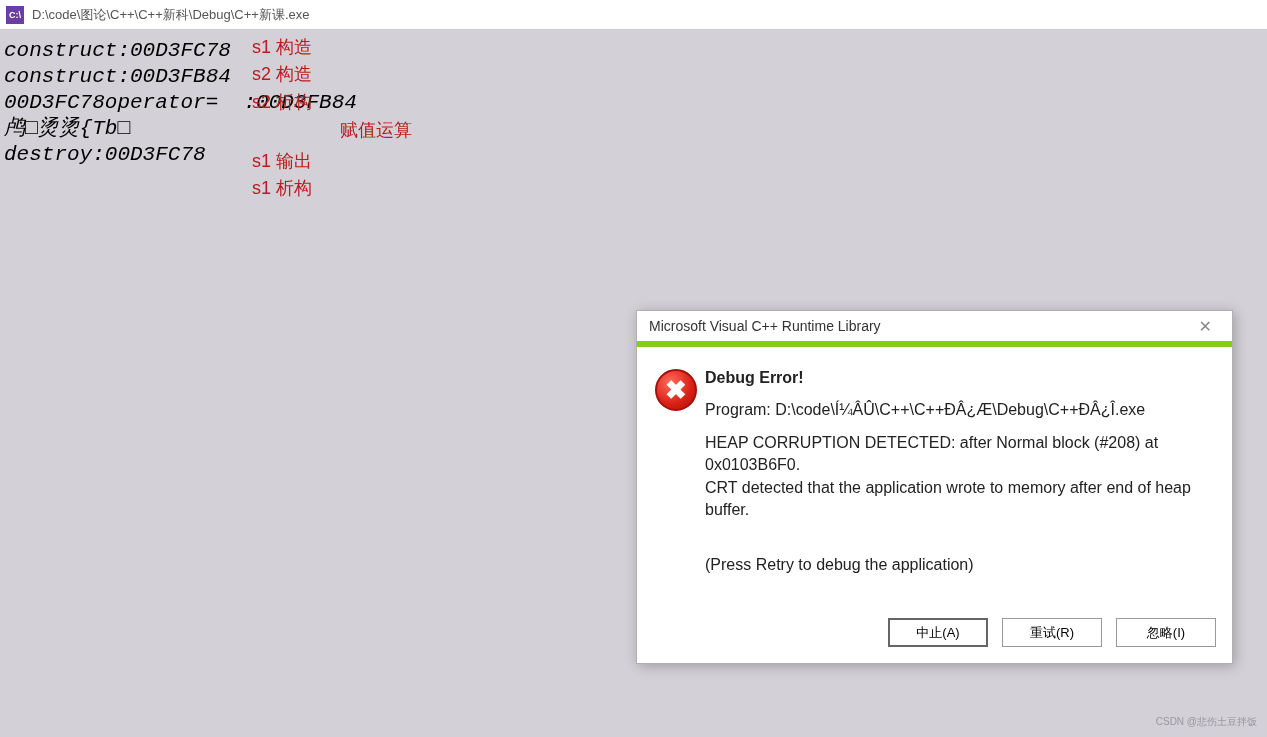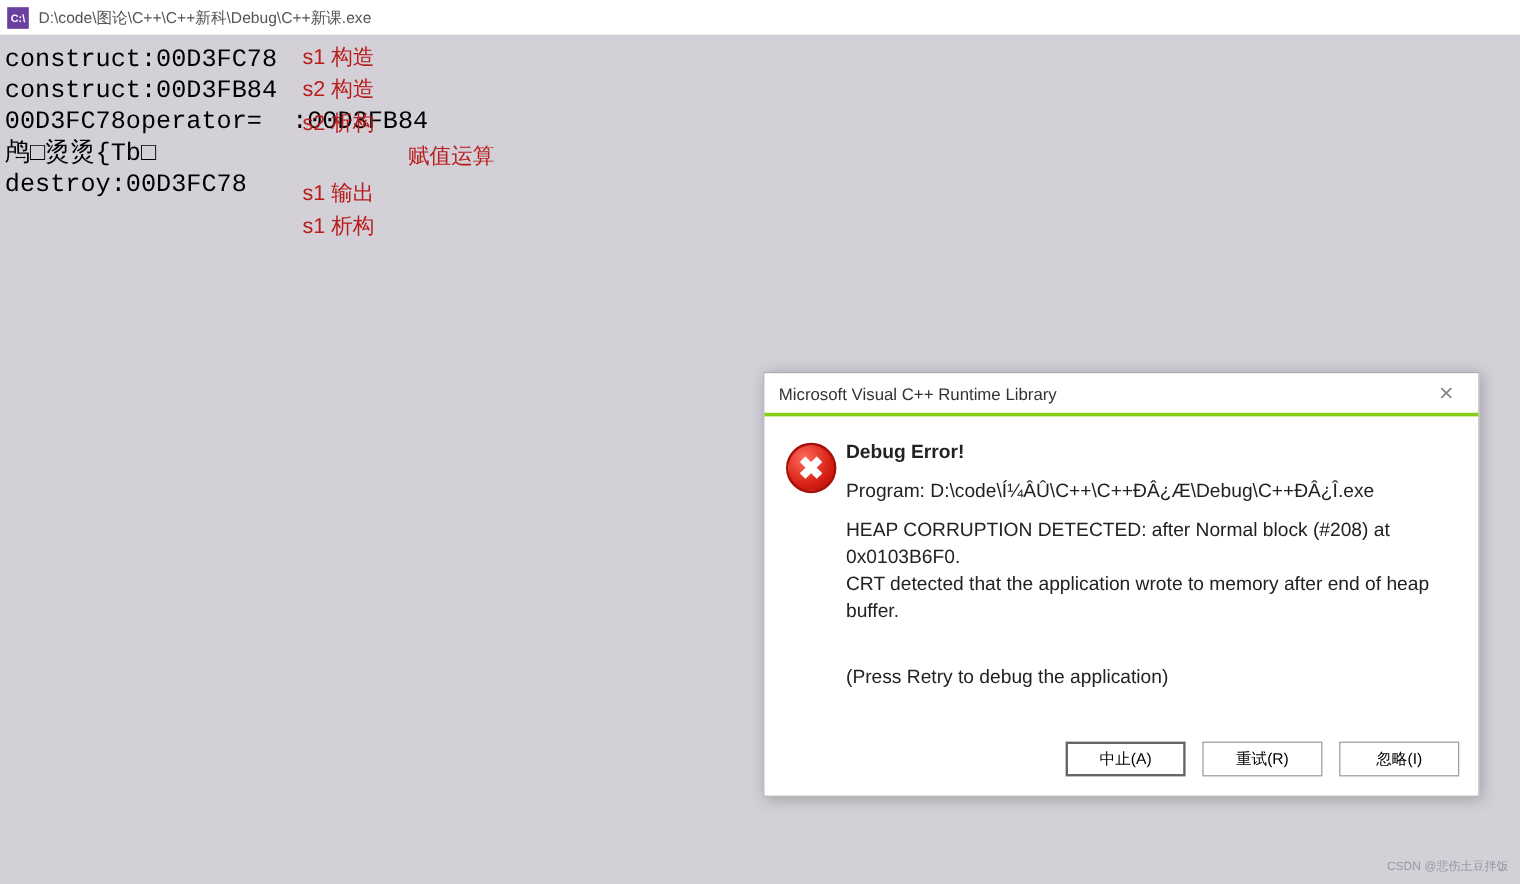--- a/index.html
+++ b/index.html
@@ -36,21 +36,21 @@
       color: #555;
     }
     .console-area {
       padding: 8px 4px;
       font-family: "Courier New", monospace;
       font-size: 21px;
       line-height: 26px;
       color: #000;
       position: relative;
     }
-    .console-line { white-space: pre; }
+    .console-line { white-space: pre; font-style: italic; }
     .annotation {
       position: absolute;
       color: #b91c1c;
       font-family: "Microsoft YaHei", sans-serif;
       font-size: 18px;
     }
     .dialog {
       position: absolute;
       left: 636px;
       top: 310px;
@@ -58,21 +58,21 @@
       background: #ffffff;
       border: 1px solid #b0b0b0;
       box-shadow: 2px 2px 12px rgba(0,0,0,0.25);
     }
     .dialog-titlebar {
       height: 36px;
       display: flex;
       align-items: center;
       justify-content: space-between;
       padding: 0 12px;
-      border-bottom: 3px solid #84cc16;
+      border-bottom: 6px solid #84cc16;
     }
     .dialog-title {
       font-size: 14px;
       color: #333;
     }
     .dialog-close {
       color: #888;
       font-size: 16px;
       cursor: pointer;
       padding: 2px 8px;

